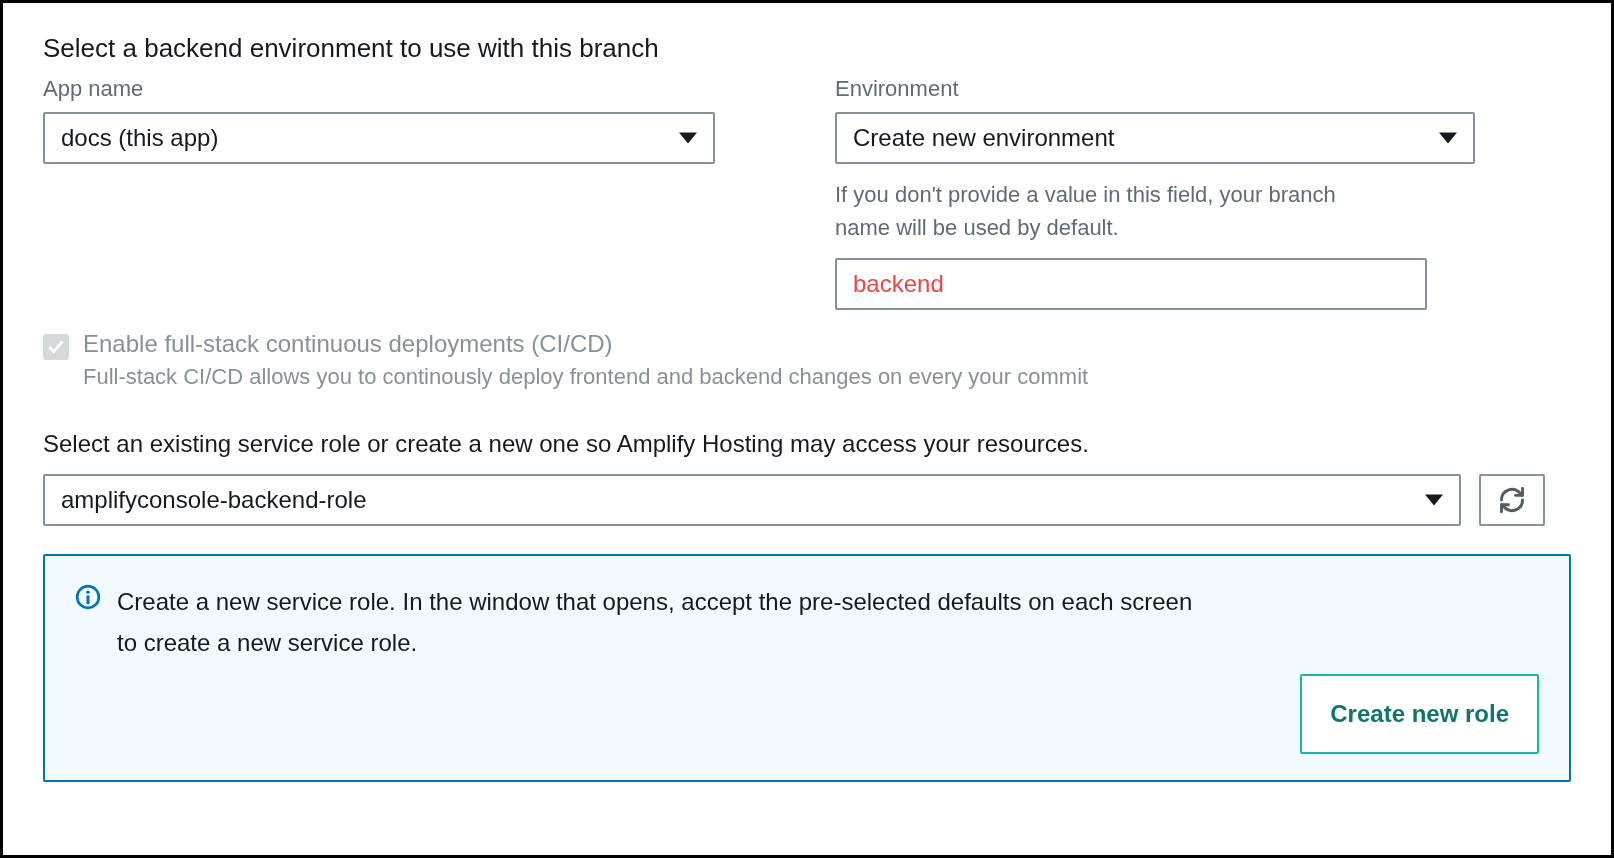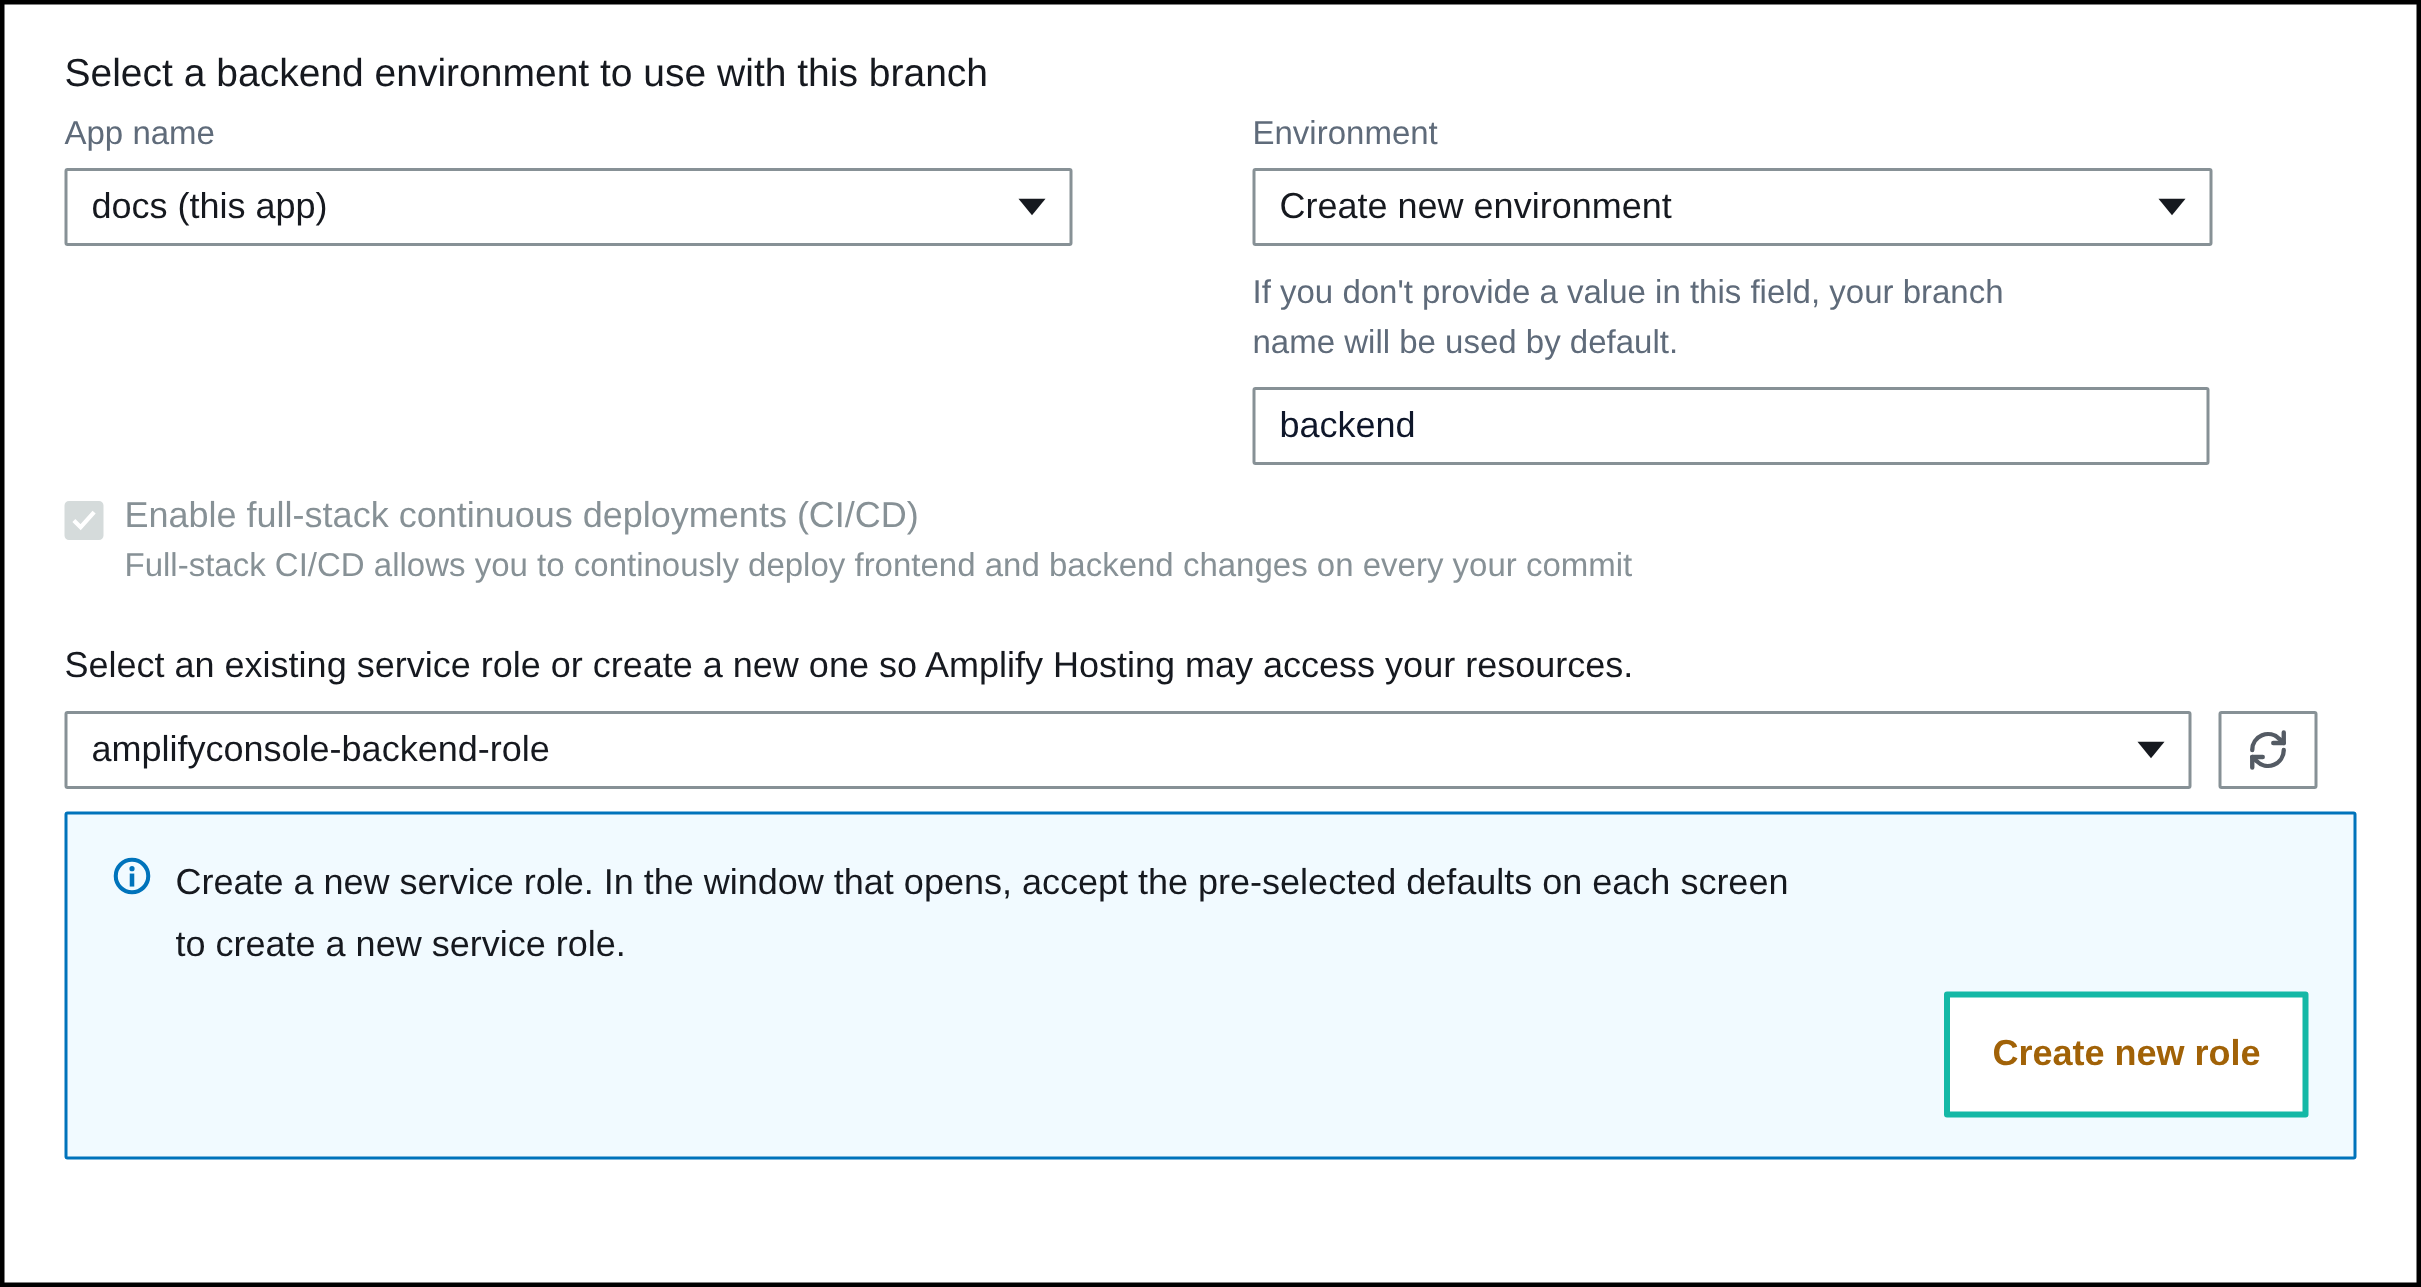--- a/index.html
+++ b/index.html
@@ -71,22 +71,22 @@
       margin-top: 14px;
       margin-bottom: 14px;
       line-height: 1.5;
       max-width: 520px;
     }
     .text-input {
       border: 2px solid #879196;
       background: #fff;
       padding: 10px 16px;
       font-size: 24px;
-      color: #0f172a;
-      width: 638px;
+      color: #ef4444;
+      width: 592px;
       border-radius: 2px;
     }
     .checkbox-row {
       display: flex;
       align-items: flex-start;
       gap: 14px;
       margin-top: 20px;
       margin-bottom: 40px;
     }
     .checkbox-box {
@@ -120,21 +120,21 @@
     }
     .role-section-label {
       font-size: 24px;
       color: #16191f;
       margin-bottom: 16px;
     }
     .role-row {
       display: flex;
       gap: 18px;
       align-items: stretch;
-      margin-bottom: 15px;
+      margin-bottom: 28px;
     }
     .refresh-btn {
       border: 2px solid #879196;
       background: #fff;
       width: 66px;
       display: flex;
       align-items: center;
       justify-content: center;
       cursor: pointer;
       border-radius: 2px;
@@ -167,26 +167,26 @@
       color: #16191f;
       line-height: 1.7;
       max-width: 1100px;
     }
     .info-action {
       display: flex;
       justify-content: flex-end;
       margin-top: 10px;
     }
     .create-role-btn {
-      border: 4px solid #14b8a6;
+      border: 2px solid #14b8a6;
       background: #fff;
       padding: 24px 28px;
       font-size: 24px;
       font-weight: 700;
-      color: #a16207;
+      color: #0f766e;
       cursor: pointer;
       border-radius: 2px;
     }
   </style>
 </head>
 <body>
 
 <div class="container">
 
   <div class="section-title">Select a backend environment to use with this branch</div>

